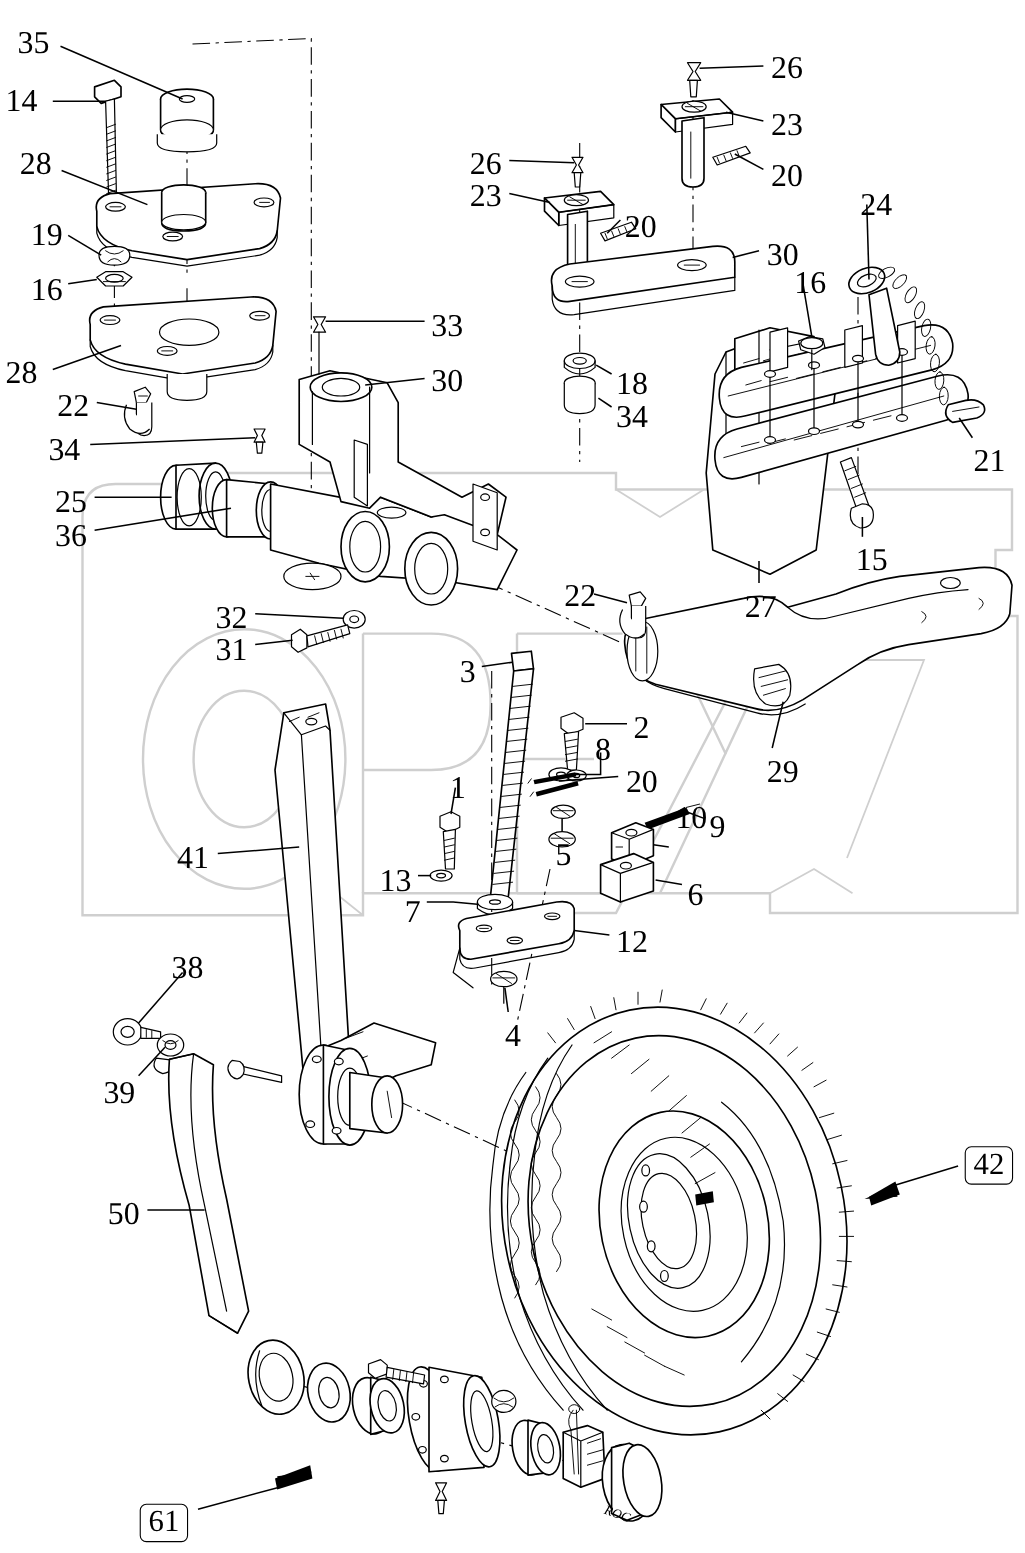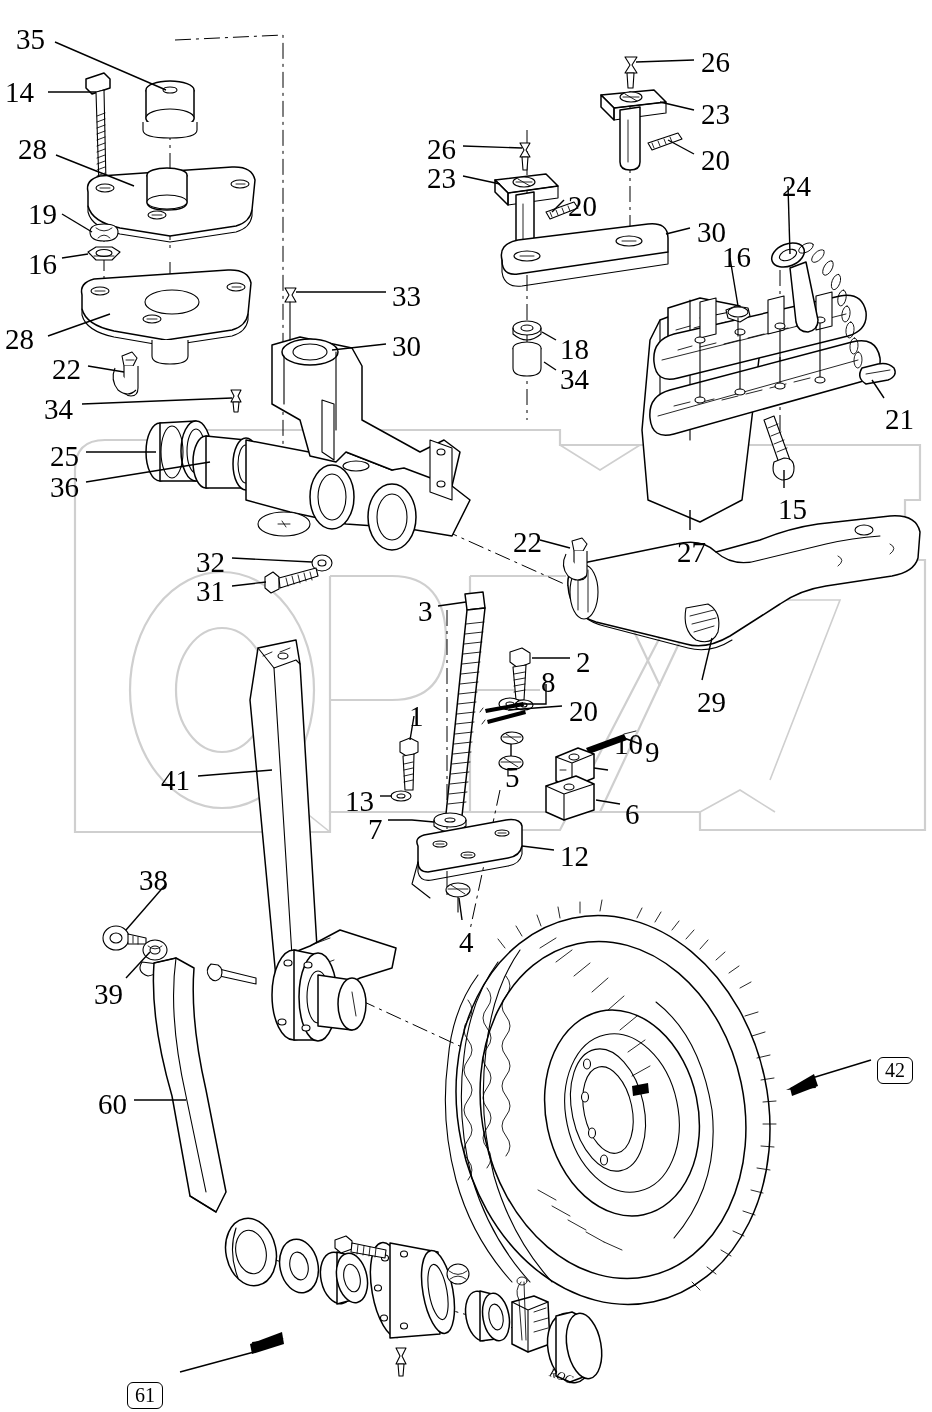--- a/index.html
+++ b/index.html
@@ -12,22 +12,22 @@
   .ln{fill:none;stroke:#000;stroke-width:1.5;stroke-linecap:round;stroke-linejoin:round;}
   .ln2{fill:none;stroke:#000;stroke-width:1.1;stroke-linecap:round;stroke-linejoin:round;}
   .lnT{fill:none;stroke:#000;stroke-width:0.85;stroke-linecap:round;stroke-linejoin:round;}
   .wht{fill:#ffffff;stroke:#000;stroke-width:1.5;stroke-linejoin:round;}
   .wht2{fill:#ffffff;stroke:#000;stroke-width:1.1;stroke-linejoin:round;}
   .blk{fill:#000;stroke:none;}
   .lead{fill:none;stroke:#000;stroke-width:1.4;}
   .cl{fill:none;stroke:#000;stroke-width:1.0;stroke-dasharray:16 5 3 5;}
   .num{position:absolute;font-size:29px;font-family:"Liberation Serif",serif;
        letter-spacing:0px;line-height:1;white-space:nowrap;}
-  .boxnum{position:absolute;font-size:20px;border:1.6px solid #000;border-radius:6px;
-          padding:2px 7px 3px 7px;line-height:1;background:#fff;margin-top:15px;}
+  .boxnum{position:absolute;font-size:28px;border:1.6px solid #000;border-radius:6px;
+          padding:2px 7px 3px 7px;line-height:1;background:#fff;}
   .roc{position:absolute;font-size:12px;font-style:italic;font-family:"Liberation Serif",serif;
        transform:rotate(20deg);color:#000;}
 </style>
 </head>
 <body>
 
 <div id="stage">
 
   <svg class="layer" viewBox="0 0 932 1412">
     <g>
@@ -632,23 +632,23 @@
   <span class="num" style="left:28px;top:200px">19</span>
   <span class="num" style="left:28px;top:250px">16</span>
   <span class="num" style="left:5px;top:325px">28</span>
   <span class="num" style="left:52px;top:355px">22</span>
   <span class="num" style="left:44px;top:395px">34</span>
   <span class="num" style="left:50px;top:442px">25</span>
   <span class="num" style="left:50px;top:473px">36</span>
   <span class="num" style="left:196px;top:548px">32</span>
   <span class="num" style="left:196px;top:577px">31</span>
   <span class="num" style="left:161px;top:766px">41</span>
-  <span class="num" style="left:139px;top:866px">38</span>
+  <span class="num" style="left:156px;top:866px">38</span>
   <span class="num" style="left:94px;top:980px">39</span>
-  <span class="num" style="left:98px;top:1090px">60</span>
+  <span class="num" style="left:98px;top:1090px">50</span>
   <span class="num" style="left:392px;top:282px">33</span>
   <span class="num" style="left:392px;top:332px">30</span>
   <span class="num" style="left:427px;top:135px">26</span>
   <span class="num" style="left:427px;top:164px">23</span>
   <span class="num" style="left:568px;top:192px">20</span>
   <span class="num" style="left:701px;top:48px">26</span>
   <span class="num" style="left:701px;top:100px">23</span>
   <span class="num" style="left:701px;top:146px">20</span>
   <span class="num" style="left:697px;top:218px">30</span>
   <span class="num" style="left:560px;top:335px">18</span>

